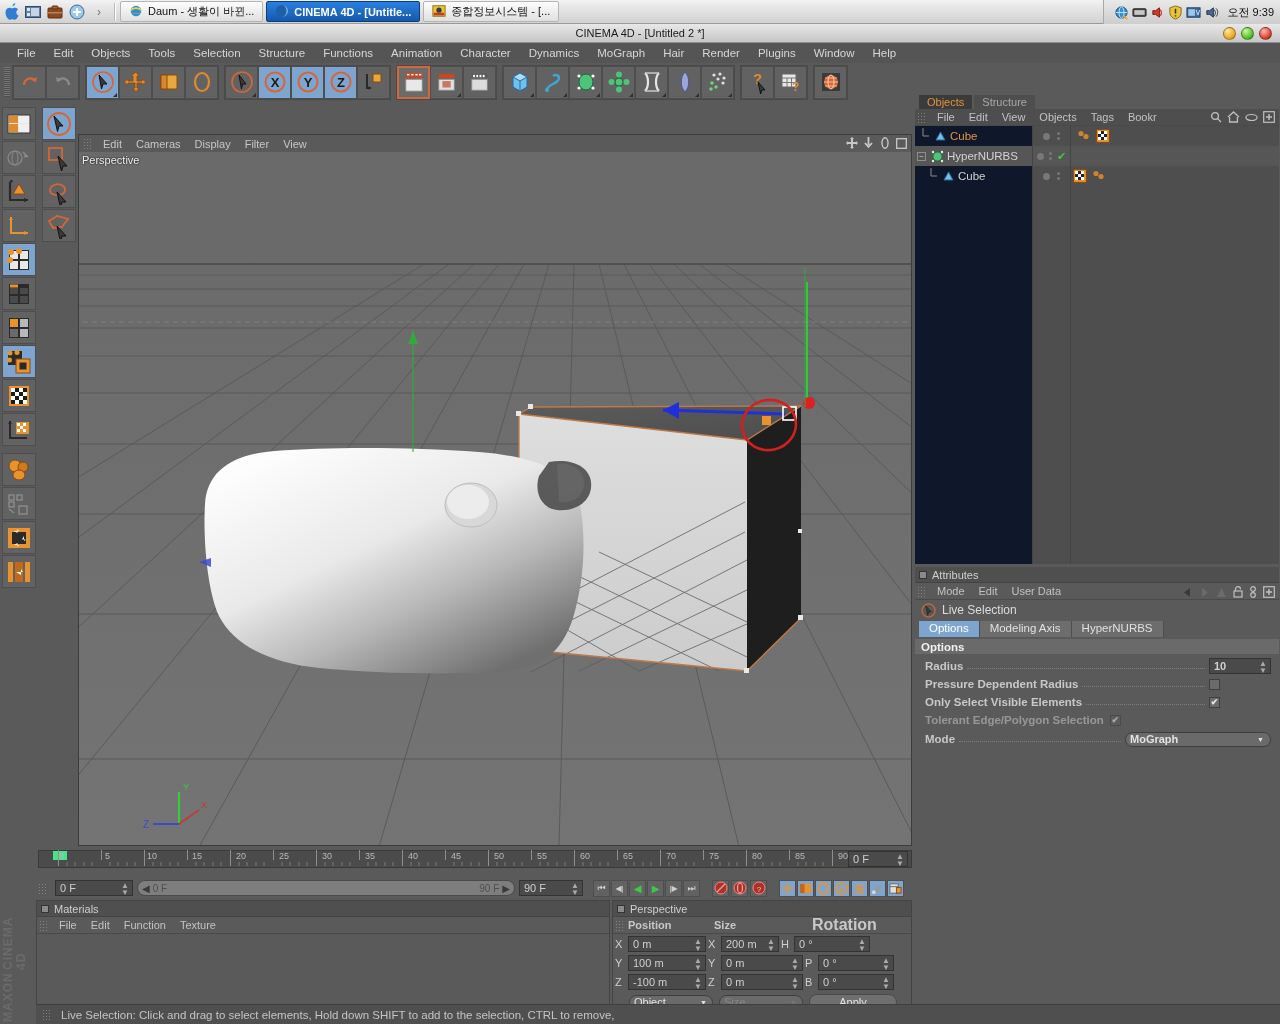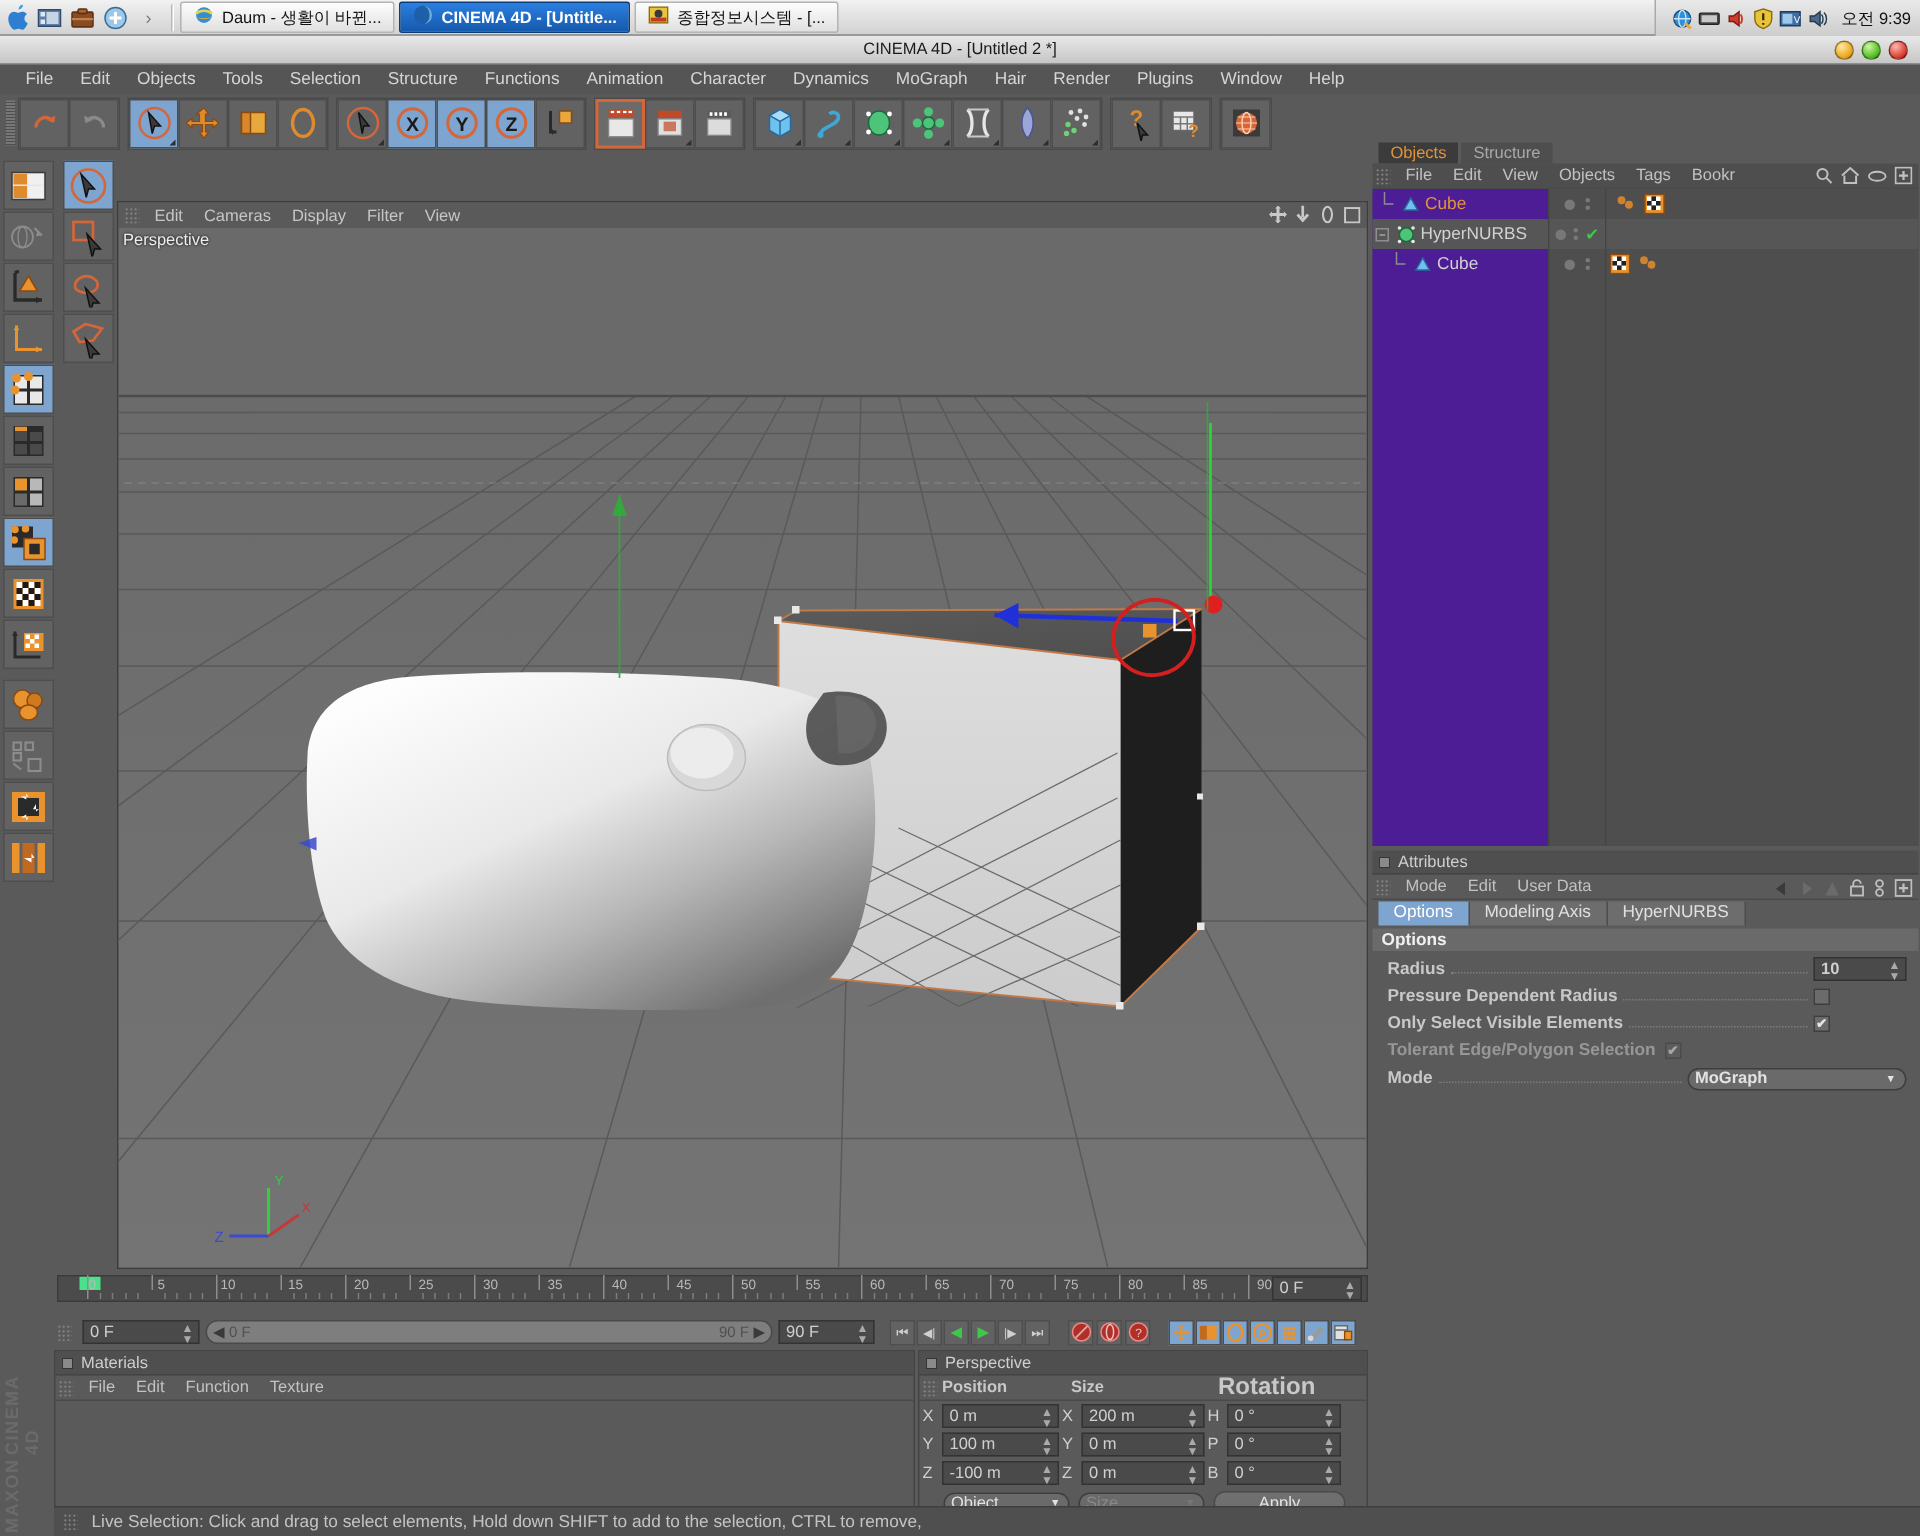--- a/index.html
+++ b/index.html
@@ -112,21 +112,21 @@
   .dots { width:10px;height:11px;
      background-image:radial-gradient(#8d8d8d 0.6px, transparent 0.7px);
      background-size:3px 3px; margin-right:3px; opacity:.8;}
 
   
   #omgr { position:absolute; left:915px; top:70px; width:364px; height:470px; background:#5a5a5a; }
   .tabrow { height:15px; display:flex; align-items:flex-end; gap:2px; padding-left:4px;}
   .ptab { font-size:11px; padding:1px 8px 1px 8px; background:#4e4e4e; color:#a8a8a8;}
   .ptab.act { background:#3b3b3b; color:#e3933a;}
   #otree { position:absolute; left:0; top:32px; right:0; bottom:0; background:#4e4e4e; display:flex;}
-  .ocol-tree { width:118px; background:#4c1d95; border-right:1px solid #444;}
+  .ocol-tree { width:118px; background:#0f172a; border-right:1px solid #444;}
   .ocol-dots { width:38px; background:#4e4e4e; border-right:1px solid #444;}
   .ocol-tags { flex:1; background:#4e4e4e;}
   .orow { height:20px; display:flex; align-items:center; font-size:11.5px; }
   .orow.alt { background:#565656; }
 
   
   #attrs { position:absolute; left:915px; top:543px; width:364px; height:200px; background:#5a5a5a; }
   #attrs .arow { display:flex; align-items:center; height:18px; font-size:11.5px; padding-left:10px;font-weight:bold;}
   .alabel { color:#c8c8c8; white-space:nowrap; }
   .leaders { flex:1; border-bottom:1px dotted #7c7c7c; margin:0 4px 4px 4px; height:10px;}
@@ -1016,21 +1016,21 @@
       <span style="font-size:16px;color:#c8c8c8;">Rotation</span>
     </div>
 
     <div style="display:flex;align-items:center;height:19px;gap:2px;padding:0 2px;">
       <span style="width:11px;font-size:11px;color:#cfcfcf;">X</span>
       <div class="numfield" style="width:78px;">
         <span>0 m</span>
         <span class="spin">▲<br>▼</span>
         </div>
       <span style="width:11px;font-size:11px;color:#cfcfcf;">X</span>
-      <div class="numfield" style="width:82px;">
+      <div class="numfield" style="width:58px;">
         <span>200 m</span>
         <span class="spin">▲<br>▼</span>
         </div>
       <span style="width:11px;font-size:11px;color:#cfcfcf;">H</span>
       <div class="numfield" style="width:76px;">
         <span>0 °</span>
         <span class="spin">▲<br>▼</span>
         </div>
     </div>
 
@@ -1256,20 +1256,27 @@
             <circle cx="4" cy="3" r="2.3" fill="none" stroke="#c0c0c0" stroke-width="1.2"></circle>
             <circle cx="4" cy="9" r="2.3" fill="none" stroke="#c0c0c0" stroke-width="1.2"></circle>
           </svg>
         <svg width="12" height="12" viewBox="0 0 12 12">
             <rect x="0.7" y="0.7" width="10.6" height="10.6" fill="none" stroke="#c0c0c0" stroke-width="1.2"></rect>
             <path d="M6 3v6M3 6h6" stroke="#c0c0c0" stroke-width="1.5"></path>
           </svg>
       </div>
     </div>
 
+    <div style="display:flex;align-items:center;gap:6px;height:20px;padding-left:6px;">
+      <svg width="15" height="15" viewBox="0 0 16 16">
+          <circle cx="8" cy="8" r="7" fill="none" stroke="#d4663a" stroke-width="1.3"></circle>
+          <path d="M5 3l6 6.5h-2.8l-1 3.8z" fill="#3a3a3a" stroke="#111" stroke-width=".5"></path>
+        </svg>
+      <span style="font-size:12px;color:#dcdcdc;">Live Selection</span>
+    </div>
 
     <div style="display:flex;height:16px;margin:1px 4px 0 4px;">
       <div class="atab act">Options</div>
       <div class="atab">Modeling Axis</div>
       <div class="atab">HyperNURBS</div>
     </div>
 
     <div style="background:#6a6a6a;height:15px;display:flex;align-items:center;padding-left:6px;margin-top:2px;
                 font-size:11.5px;font-weight:bold;color:#f0f0f0;">Options</div>
 

